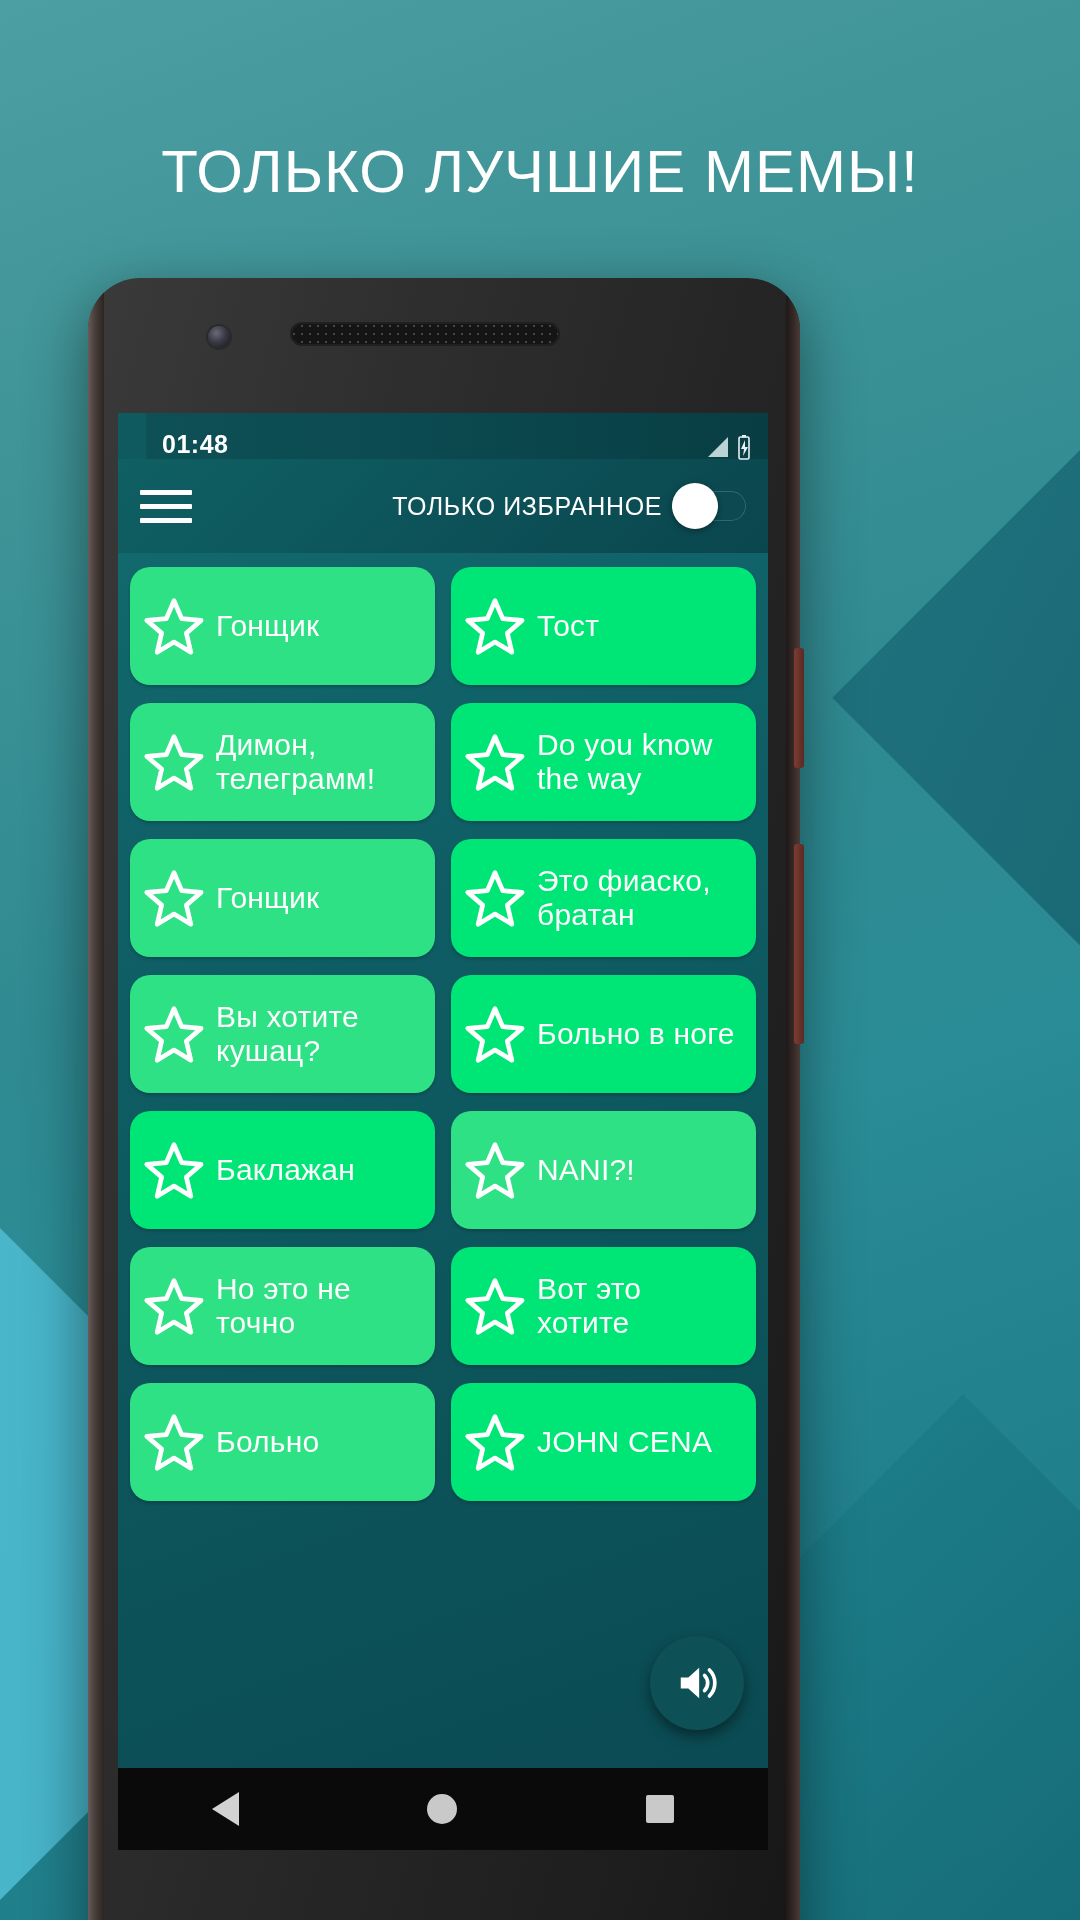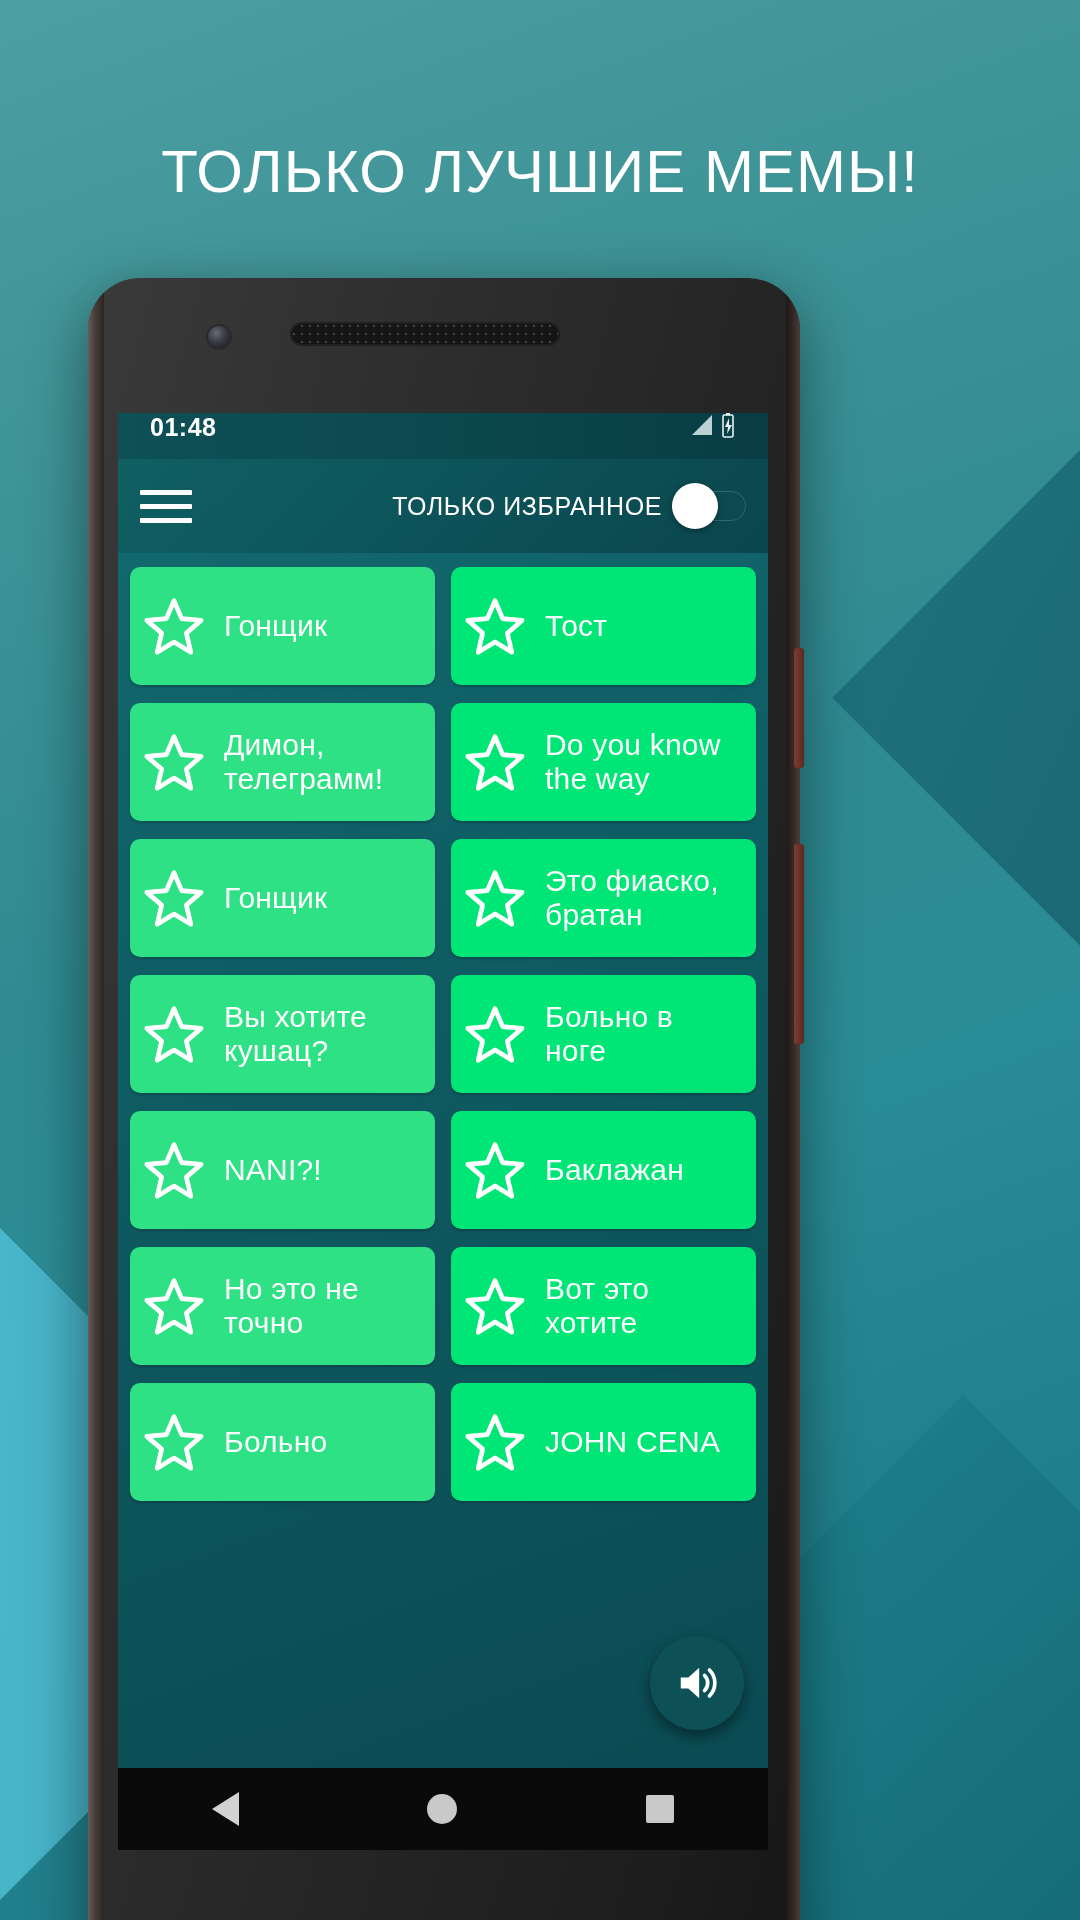--- a/index.html
+++ b/index.html
@@ -99,23 +99,24 @@
   .screen {
     position:absolute;
     left:30px; top:135px;
     width:650px; height:1355px;
     overflow:hidden;
     background:#0f5a5e;
   }
   .statusbar {
     height:46px;
     background: linear-gradient(90deg,#0d5055 0%, #0b4a50 45%, #083d43 100%);
-    display:flex; align-items:flex-start;
-    padding:0 32px;
+    display:flex; align-items:flex-end;
+    padding:0 16px;
     color:#fff;
+    margin-left:28px;
   }
   .status-time { font-size:25px; font-weight:bold; letter-spacing:.5px; }
   .status-icons { margin-left:auto; display:flex; align-items:center; gap:8px; }
   .signal-tri {
     width:0; height:0;
     border-left:20px solid transparent;
     border-bottom:20px solid #cfe3e3;
     opacity:.9;
   }
   .battery-ic { width:16px; height:24px; position:relative; }
@@ -154,25 +155,25 @@
     overflow:hidden;
     position:relative;
   }
   .grid {
     display:grid;
     grid-template-columns: 1fr 1fr;
     gap:18px 16px;
   }
   .tile {
     background:#00e676;
-    border-radius:10px;
+    border-radius:20px;
     min-height:118px;
     display:flex; align-items:center;
     padding:0 14px;
-    gap:20px;
+    gap:12px;
     box-shadow:0 2px 3px rgba(0,0,0,.2);
     cursor:pointer;
   }
   .tile.lighter { background:#2ee184; }
   .tile .star { flex:0 0 auto; width:60px; height:58px; }
   .tile .star svg { display:block; width:60px; height:58px; }
   .tile .label {
     color:#ffffff;
     font-size:30px;
     line-height:1.12;
@@ -319,35 +320,35 @@
               <span class="label">Вы хотите кушац?</span>
             </div>
             <div class="tile">
               <span class="star">
                 <svg viewBox="0 0 64 62">
                   <path d="M32 4 L40.2 23.2 L61 25 L45.2 38.6 L50 59 L32 48.2 L14 59 L18.8 38.6 L3 25 L23.8 23.2 Z" fill="none" stroke="#ffffff" stroke-width="5" stroke-linejoin="round"></path>
                 </svg>
               </span>
               <span class="label">Больно в ноге</span>
             </div>
+            <div class="tile">
+              <span class="star">
+                <svg viewBox="0 0 64 62">
+                  <path d="M32 4 L40.2 23.2 L61 25 L45.2 38.6 L50 59 L32 48.2 L14 59 L18.8 38.6 L3 25 L23.8 23.2 Z" fill="none" stroke="#ffffff" stroke-width="5" stroke-linejoin="round"></path>
+                </svg>
+              </span>
+              <span class="label">Баклажан</span>
+            </div>
             <div class="tile lighter">
               <span class="star">
                 <svg viewBox="0 0 64 62">
                   <path d="M32 4 L40.2 23.2 L61 25 L45.2 38.6 L50 59 L32 48.2 L14 59 L18.8 38.6 L3 25 L23.8 23.2 Z" fill="none" stroke="#ffffff" stroke-width="5" stroke-linejoin="round"></path>
                 </svg>
               </span>
               <span class="label">NANI?!</span>
-            </div>
-            <div class="tile">
-              <span class="star">
-                <svg viewBox="0 0 64 62">
-                  <path d="M32 4 L40.2 23.2 L61 25 L45.2 38.6 L50 59 L32 48.2 L14 59 L18.8 38.6 L3 25 L23.8 23.2 Z" fill="none" stroke="#ffffff" stroke-width="5" stroke-linejoin="round"></path>
-                </svg>
-              </span>
-              <span class="label">Баклажан</span>
             </div>
             <div class="tile lighter">
               <span class="star">
                 <svg viewBox="0 0 64 62">
                   <path d="M32 4 L40.2 23.2 L61 25 L45.2 38.6 L50 59 L32 48.2 L14 59 L18.8 38.6 L3 25 L23.8 23.2 Z" fill="none" stroke="#ffffff" stroke-width="5" stroke-linejoin="round"></path>
                 </svg>
               </span>
               <span class="label">Но это не точно</span>
             </div>
             <div class="tile">

